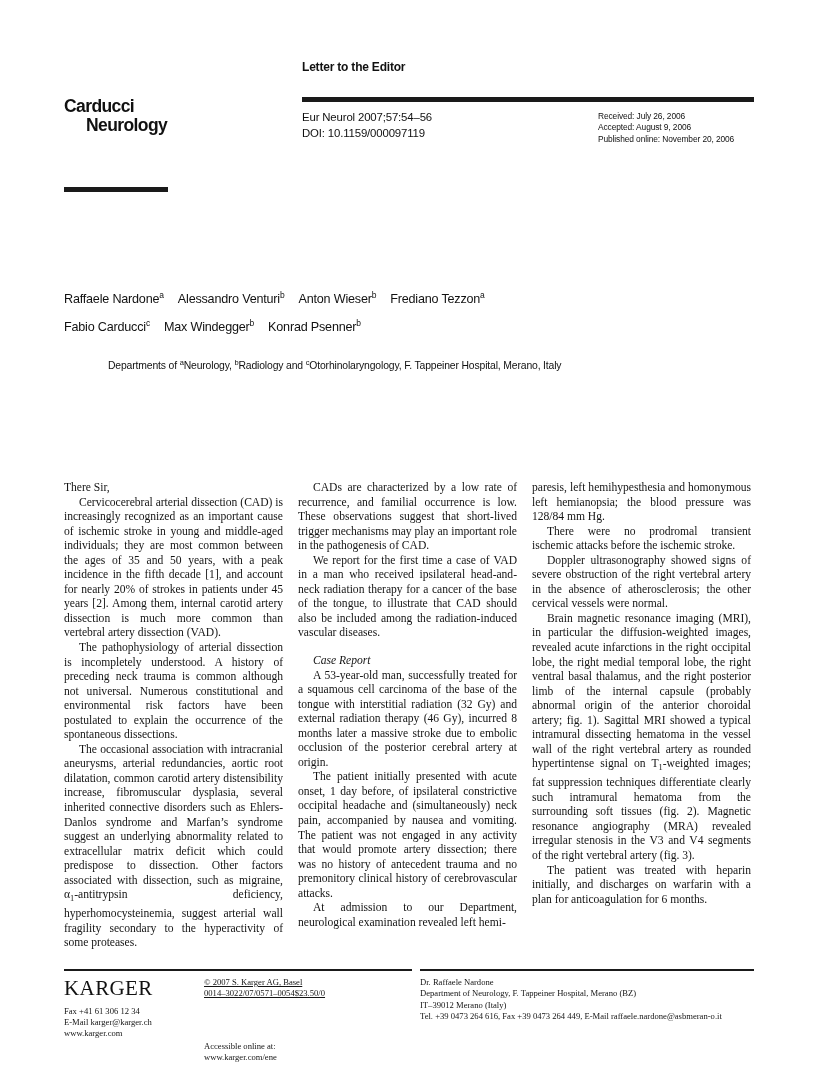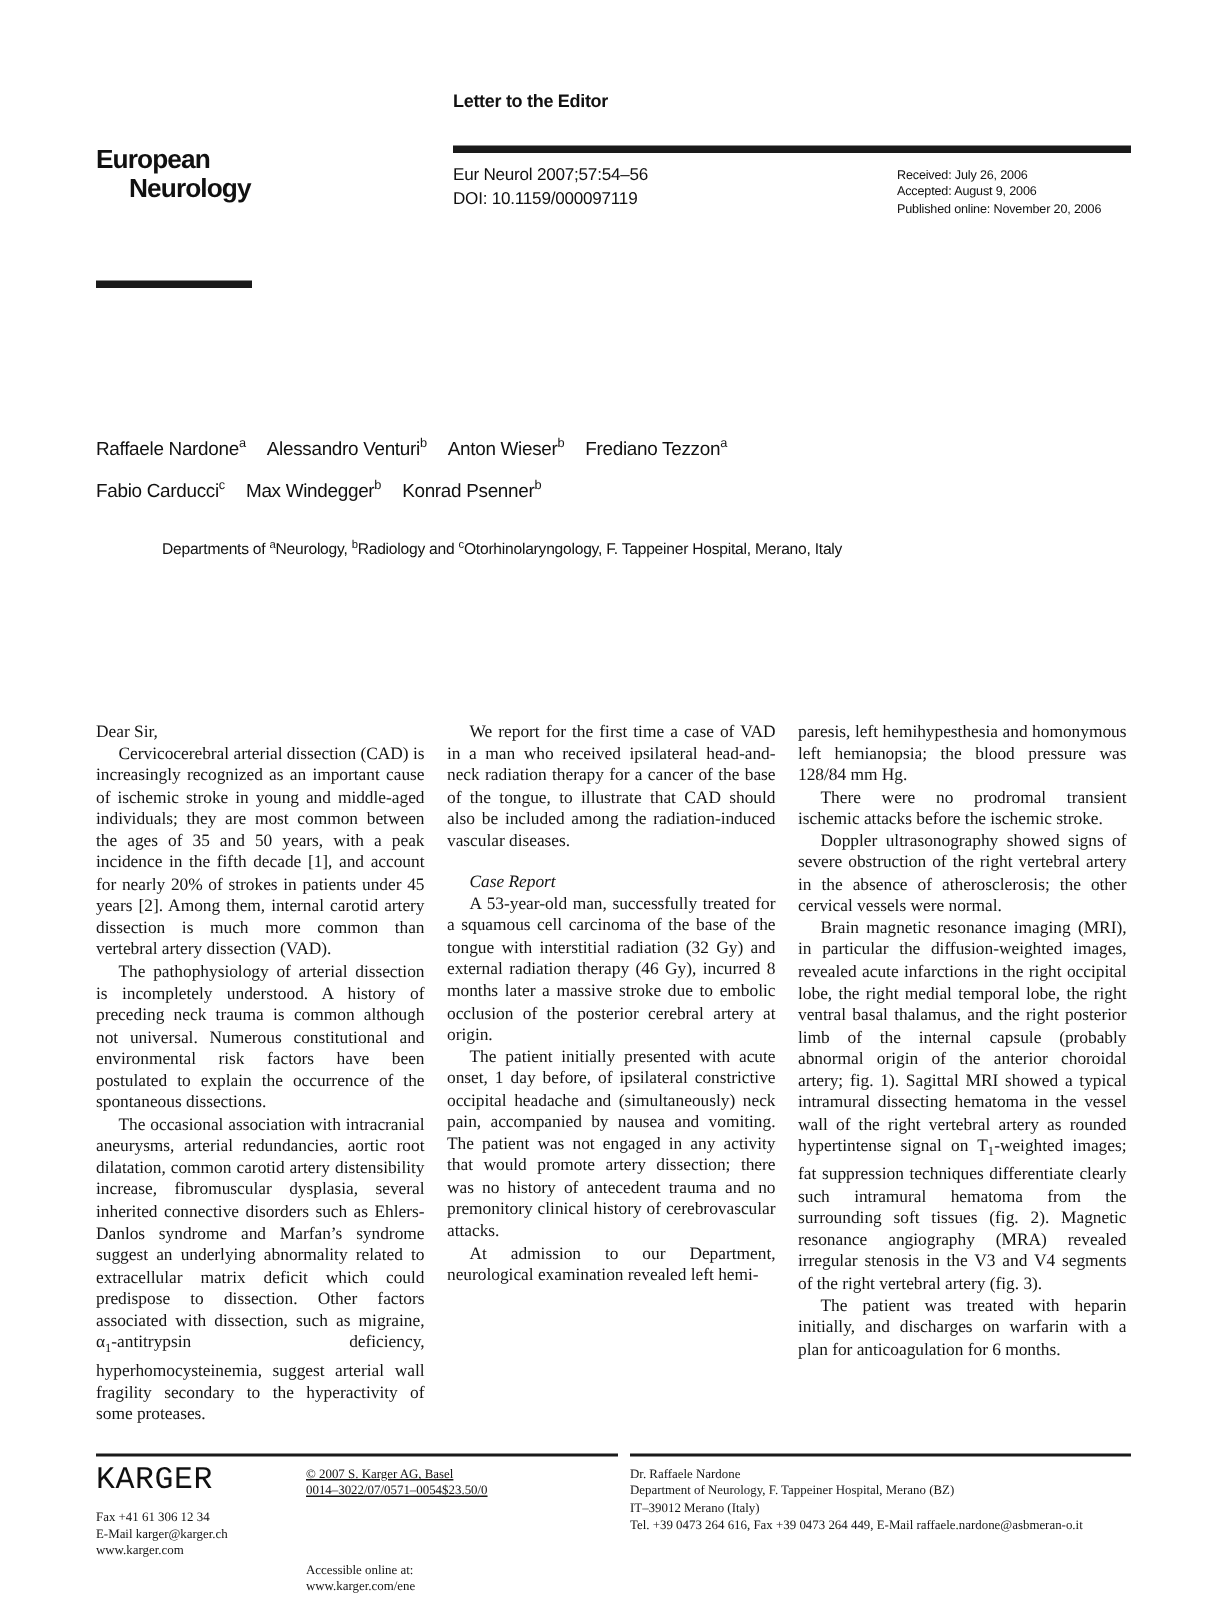--- a/index.html
+++ b/index.html
@@ -182,21 +182,21 @@
     top: 969px;
     width: 334px;
     height: 2.2px;
     background: #1a1a1a;
   }
 
   .karger-logo {
     position: absolute;
     left: 64px;
     top: 976px;
-    font-family: Liberation Mono, monospace;
+    font-family: Liberation Serif, serif;
     font-weight: normal;
     font-size: 21px;
     letter-spacing: 0.4px;
     color: #111;
   }
 
   .ftr-left-contact {
     position: absolute;
     left: 64px;
     top: 1006px;
@@ -242,21 +242,21 @@
 </style>
 </head>
 <body>
 
 <div class="page">
 
   <div class="hdr-letter-type">Letter to the Editor</div>
   <div class="hdr-rule"></div>
 
   <div class="logo">
-    <span>European</span>
+    <span>Carducci</span>
     <span class="l2">Neurology</span>
   </div>
 
   <div class="hdr-journal">
     <div>Eur Neurol 2007;57:54–56</div>
     <div>DOI: 10.1159/000097119</div>
   </div>
 
   <div class="hdr-dates">
     <div>Received: July 26, 2006</div>
@@ -267,27 +267,28 @@
   <div class="title-rule"></div>
 
   <div class="authors">
     <span class="arow" id="author-row-1"><span class="au">Raffaele Nardone<sup>a</sup></span><span class="au">Alessandro Venturi<sup>b</sup></span><span class="au">Anton Wieser<sup>b</sup></span><span class="au">Frediano Tezzon<sup>a</sup></span></span>
     <span class="arow" id="author-row-2"><span class="au">Fabio Carducci<sup>c</sup></span><span class="au">Max Windegger<sup>b</sup></span><span class="au">Konrad Psenner<sup>b</sup></span></span>
   </div>
 
   <div class="affiliations" id="affiliations">Departments of <sup>a</sup>Neurology, <sup>b</sup>Radiology and <sup>c</sup>Otorhinolaryngology, F. Tappeiner Hospital, Merano, Italy</div>
 
   <div class="col" id="col1">
-    <p class="salutation">Dear Sir,</p>
+    <p class="salutation">There Sir,</p>
     <p>Cervicocerebral arterial dissection (CAD) is increasingly recognized as an important cause of ischemic stroke in young and middle-aged individuals; they are most common between the ages of 35 and 50 years, with a peak incidence in the fifth decade [1], and account for nearly 20% of strokes in patients under 45 years [2]. Among them, internal carotid artery dissection is much more common than vertebral artery dissection (VAD).</p>
     <p>The pathophysiology of arterial dissection is incompletely understood. A history of preceding neck trauma is common although not universal. Numerous constitutional and environmental risk factors have been postulated to explain the occurrence of the spontaneous dissections.</p>
     <p id="c1p3">The occasional association with intracranial aneurysms, arterial redundancies, aortic root dilatation, common carotid artery distensibility increase, fibromuscular dysplasia, several inherited connective disorders such as Ehlers-Danlos syndrome and Marfan’s syndrome suggest an underlying abnormality related to extracellular matrix deficit which could predispose to dissection. Other factors associated with dissection, such as migraine, α<sub>1</sub>-antitrypsin deficiency, hyperhomocysteinemia, suggest arterial wall fragility secondary to the hyperactivity of some proteases.</p>
   </div>
 
   <div class="col" id="col2">
+    <p>CADs are characterized by a low rate of recurrence, and familial occurrence is low. These observations suggest that short-lived trigger mechanisms may play an important role in the pathogenesis of CAD.</p>
     <p>We report for the first time a case of VAD in a man who received ipsilateral head-and-neck radiation therapy for a cancer of the base of the tongue, to illustrate that CAD should also be included among the radiation-induced vascular diseases.</p>
     <h3 class="section-head">Case Report</h3>
     <p>A 53-year-old man, successfully treated for a squamous cell carcinoma of the base of the tongue with interstitial radiation (32 Gy) and external radiation therapy (46 Gy), incurred 8 months later a massive stroke due to embolic occlusion of the posterior cerebral artery at origin.</p>
     <p>The patient initially presented with acute onset, 1 day before, of ipsilateral constrictive occipital headache and (simultaneously) neck pain, accompanied by nausea and vomiting. The patient was not engaged in any activity that would promote artery dissection; there was no history of antecedent trauma and no premonitory clinical history of cerebrovascular attacks.</p>
     <p>At admission to our Department, neurological examination revealed left hemi-</p>
   </div>
 
   <div class="col" id="col3">
     <p class="noindent">paresis, left hemihypesthesia and homonymous left hemianopsia; the blood pressure was 128/84 mm Hg.</p>
     <p>There were no prodromal transient ischemic attacks before the ischemic stroke.</p>

